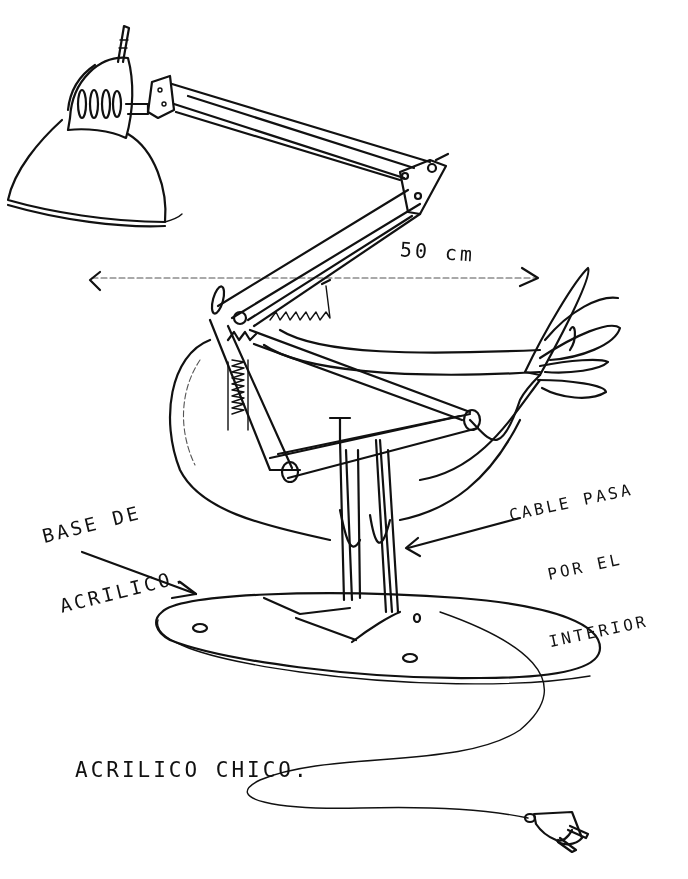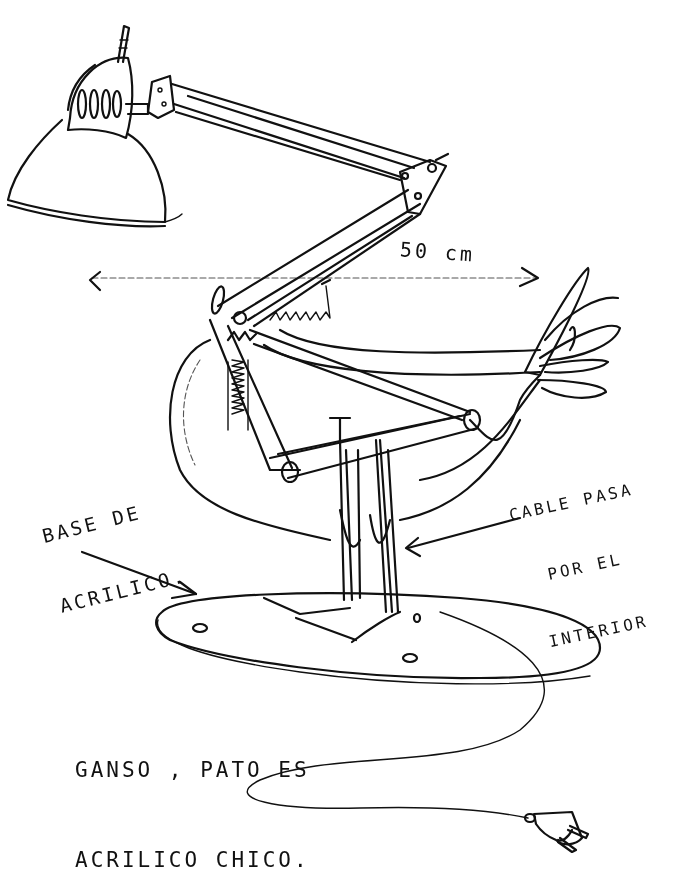--- a/index.html
+++ b/index.html
@@ -166,15 +166,14 @@
   <div>ACRILICO.</div>
 </div>
 
 <div class="note" id="note-cable">
   <div>CABLE PASA</div>
   <div>POR EL</div>
   <div>INTERIOR</div>
 </div>
 
 <div class="note" id="note-caption">
-  <div>GANSO , PATO ES</div>
   <div>ACRILICO CHICO.</div>
 </div>
 
 </body></html>

